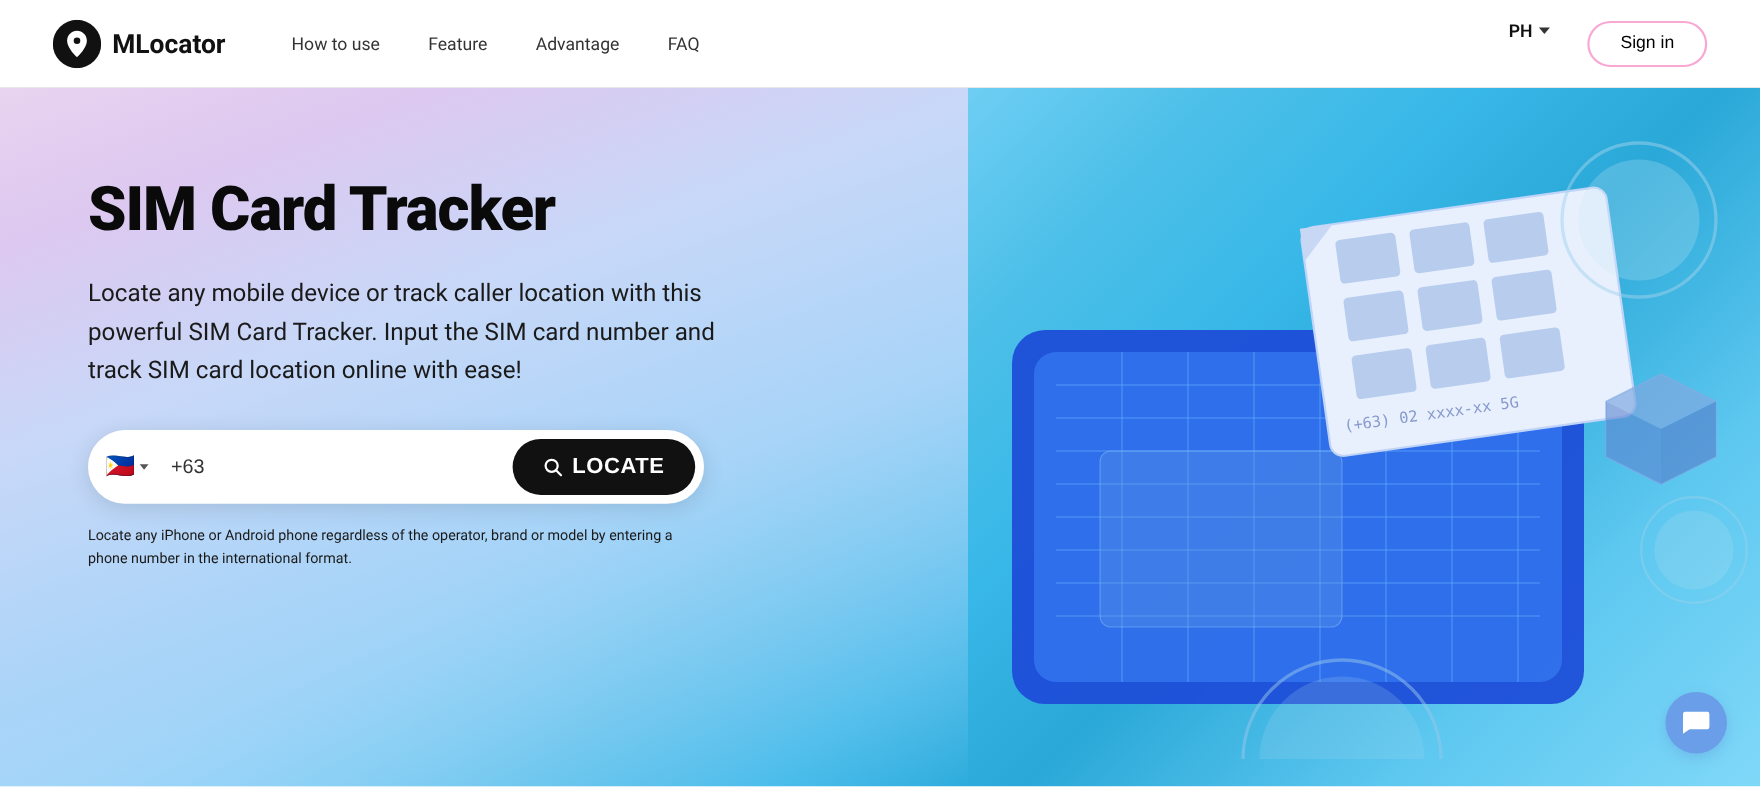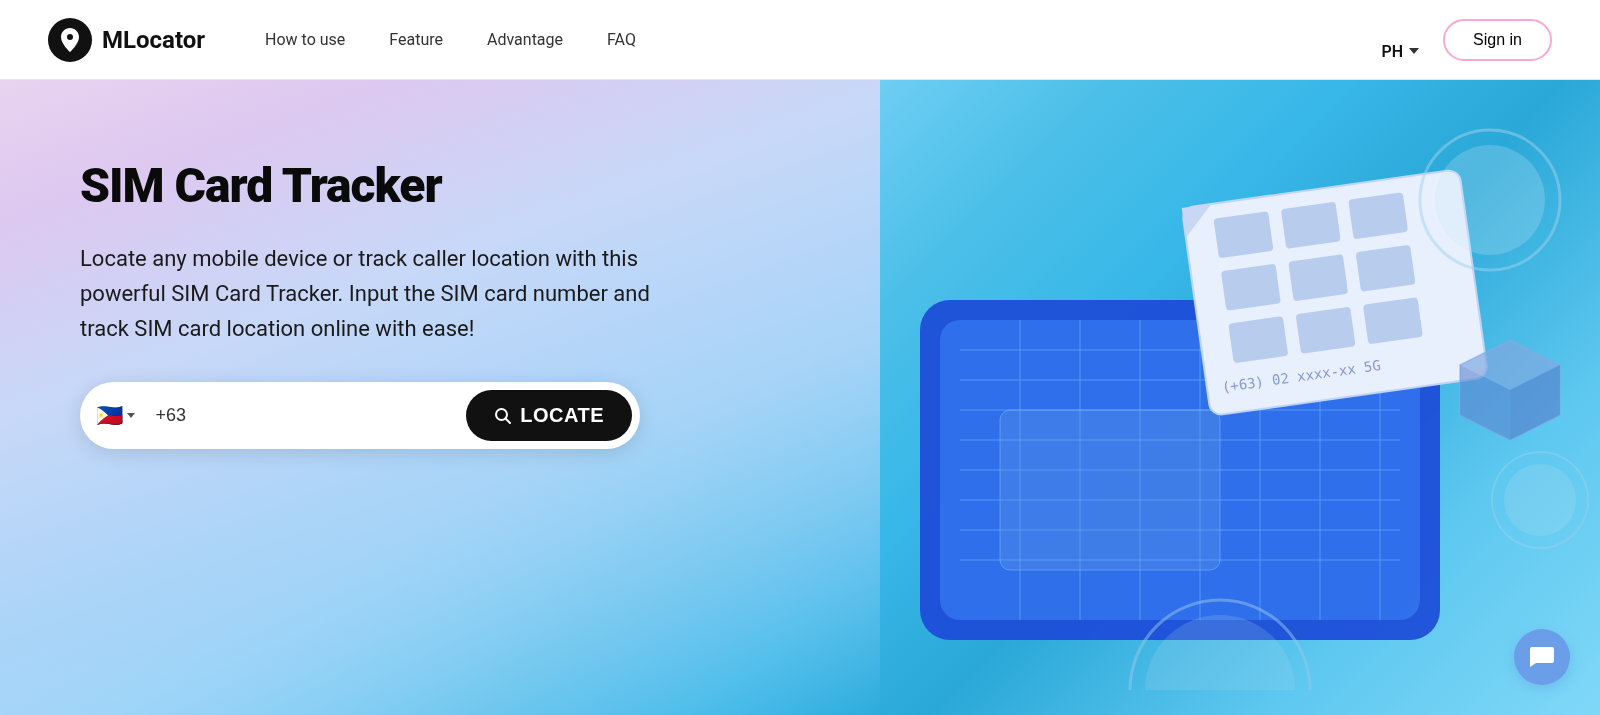--- a/index.html
+++ b/index.html
@@ -37,22 +37,22 @@
       flex: 1;
     }
     .nav-link {
       font-size: 16px;
       color: #333;
       cursor: pointer;
       text-decoration: none;
     }
     .nav-right {
       display: flex;
-      align-items: flex-end;
-      gap: 24px;
+      align-items: flex-start;
+      gap: 34px;
       margin-left: auto;
     }
     .lang-selector {
       display: flex;
       align-items: center;
       gap: 6px;
       font-size: 16px;
       font-weight: 600;
       color: #111;
       cursor: pointer;
@@ -97,21 +97,21 @@
       background: linear-gradient(160deg, #e8d4f0 0%, #ddc8f0 15%, #c8d8f8 35%, #a8d4f8 60%, transparent 100%);
       pointer-events: none;
     }
 
     .hero-content {
       position: relative;
       z-index: 2;
       max-width: 720px;
     }
     .hero-title {
-      font-size: 48px;
+      font-size: 56px;
       font-weight: 900;
       color: #0a0a0a;
       line-height: 1.1;
       margin-bottom: 28px;
       letter-spacing: -1px;
     }
     .hero-subtitle {
       font-size: 22px;
       color: #1a1a1a;
       line-height: 1.6;
@@ -318,20 +318,21 @@
       <input class="phone-input" type="text" value="+63" style="">
       <button class="locate-btn">
         <svg class="search-icon-btn" viewBox="0 0 18 18" fill="none" xmlns="http://www.w3.org/2000/svg">
           <circle cx="7.5" cy="7.5" r="5.5" stroke="white" stroke-width="2"></circle>
           <line x1="11.5" y1="11.5" x2="16" y2="16" stroke="white" stroke-width="2" stroke-linecap="round"></line>
         </svg>
         <span>LOCATE</span>
       </button>
     </div>
 
+    <p class="hero-footnote">Locate any iPhone or Android phone regardless of the operator, brand or model by entering a phone number in the international format.</p>
   </div>
 
   <div class="chat-bubble">
     <svg width="28" height="28" viewBox="0 0 28 28" fill="none" xmlns="http://www.w3.org/2000/svg">
       <path d="M4 4h20a2 2 0 012 2v12a2 2 0 01-2 2H8l-6 4V6a2 2 0 012-2z" fill="white"></path>
     </svg>
   </div>
 </section>
 
 </body></html>

